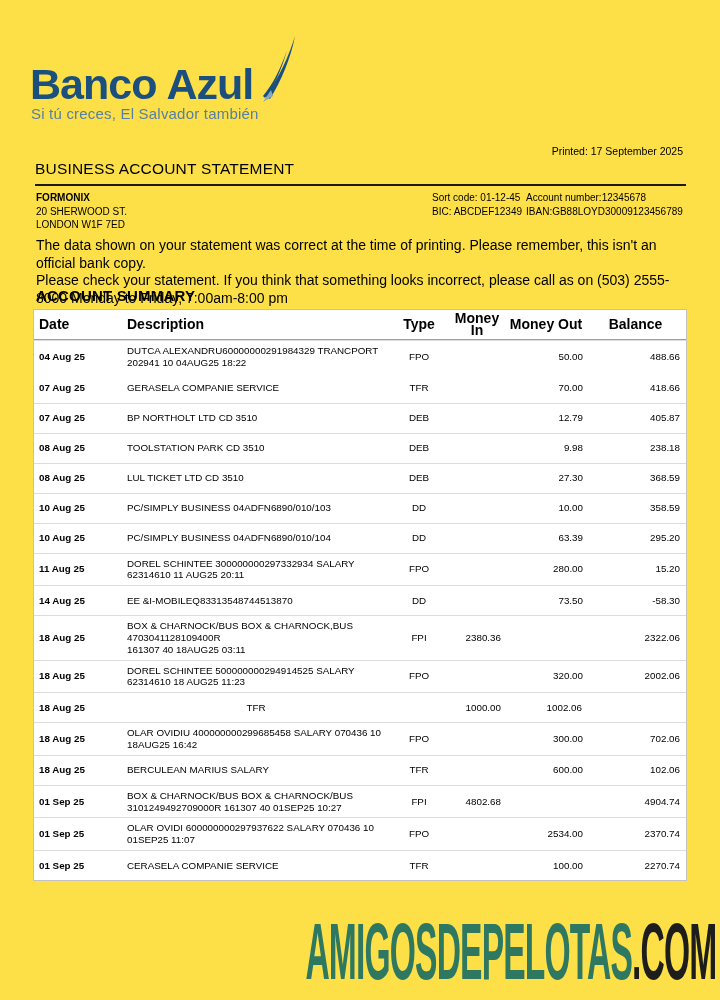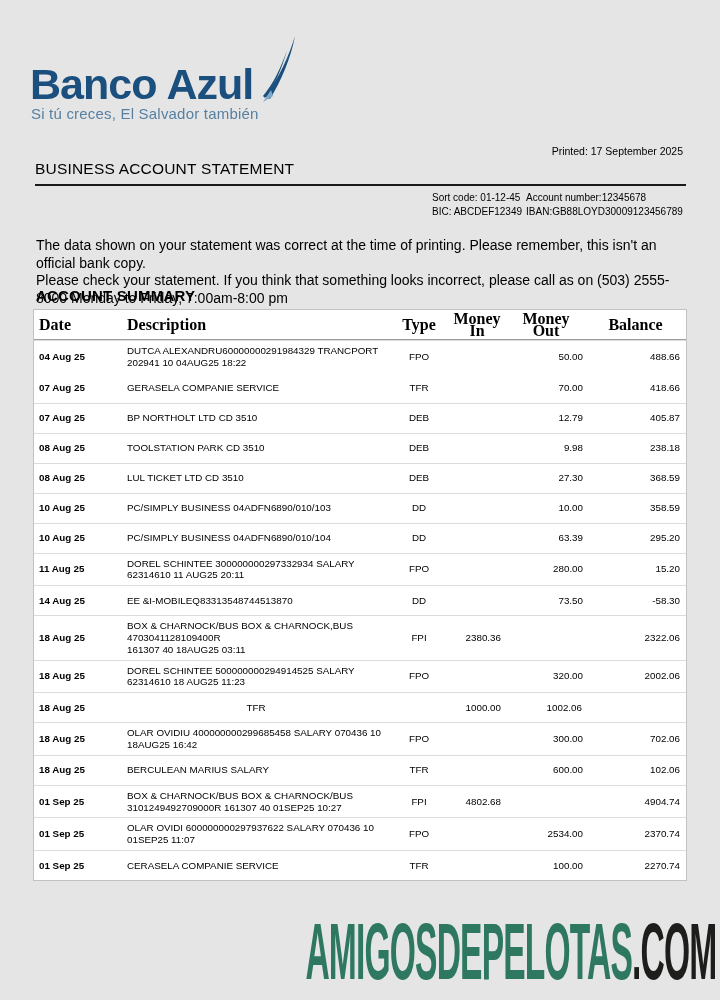--- a/index.html
+++ b/index.html
@@ -1,21 +1,21 @@
 <!DOCTYPE html>
 <html><head>
 <meta charset="utf-8">
 <style>
   * { box-sizing: border-box; }
   html, body { margin: 0; padding: 0; background: #ffffff; }
   .page {
     position: relative;
     width: 720px;
     height: 1000px;
-    background: #e5e5e5;
+    background: #fde047;
     font-family: "Liberation Sans", sans-serif;
     color: #000000;
     overflow: hidden;
   }
 
   
   .logo-row {
     position: absolute;
     left: 30px;
     top: 36px;
@@ -116,21 +116,21 @@
     border-top: 1px solid #dcdcdc;
   }
   .tr.head {
     border-top: none;
     border-bottom: 1px solid #9e9e9e;
     min-height: 30px;
     padding: 0;
   }
   .tr:nth-child(2) { border-top: none; }
   .td { font-size: 9.8px; line-height: 11.8px; padding: 0 5px; }
-  .head .td { font-size: 16px; font-weight: bold; font-family: Liberation Serif, serif; }
+  .head .td { font-size: 14px; font-weight: bold; }
   .td.date { font-weight: bold; }
   .td.type { text-align: center; padding: 0 2px; }
   .td.num { text-align: right; padding-right: 3px; }
   .td.bal { text-align: right; padding-right: 4px; }
   .head .td.type { text-align: center; }
   .head .td.num, .head .td.bal { text-align: center; }
 
   
   .watermark {
     position: absolute;
@@ -159,20 +159,25 @@
         <path d="M10 54 L2 66 L12 60 Z" fill="#7fa9c9"></path>
       </svg>
     </span>
   </div>
   <div class="tagline">Si tú creces, El Salvador también</div>
 
   <div class="printed">Printed: 17 September 2025</div>
 
   <div class="doc-title">BUSINESS ACCOUNT STATEMENT</div>
 
+  <div class="holder">
+    <div class="name">FORMONIX</div>
+    <div>20 SHERWOOD ST.</div>
+    <div>LONDON W1F 7ED</div>
+  </div>
 
   <div class="acct-details">
     <div>Sort code: 01-12-45</div>
     <div>Account number:12345678</div>
     <div>BIC: ABCDEF12349</div>
     <div>IBAN:GB88LOYD30009123456789</div>
   </div>
 
   <div class="notice">
     <div>The data shown on your statement was correct at the time of printing. Please remember, this isn't an official bank copy.</div>

